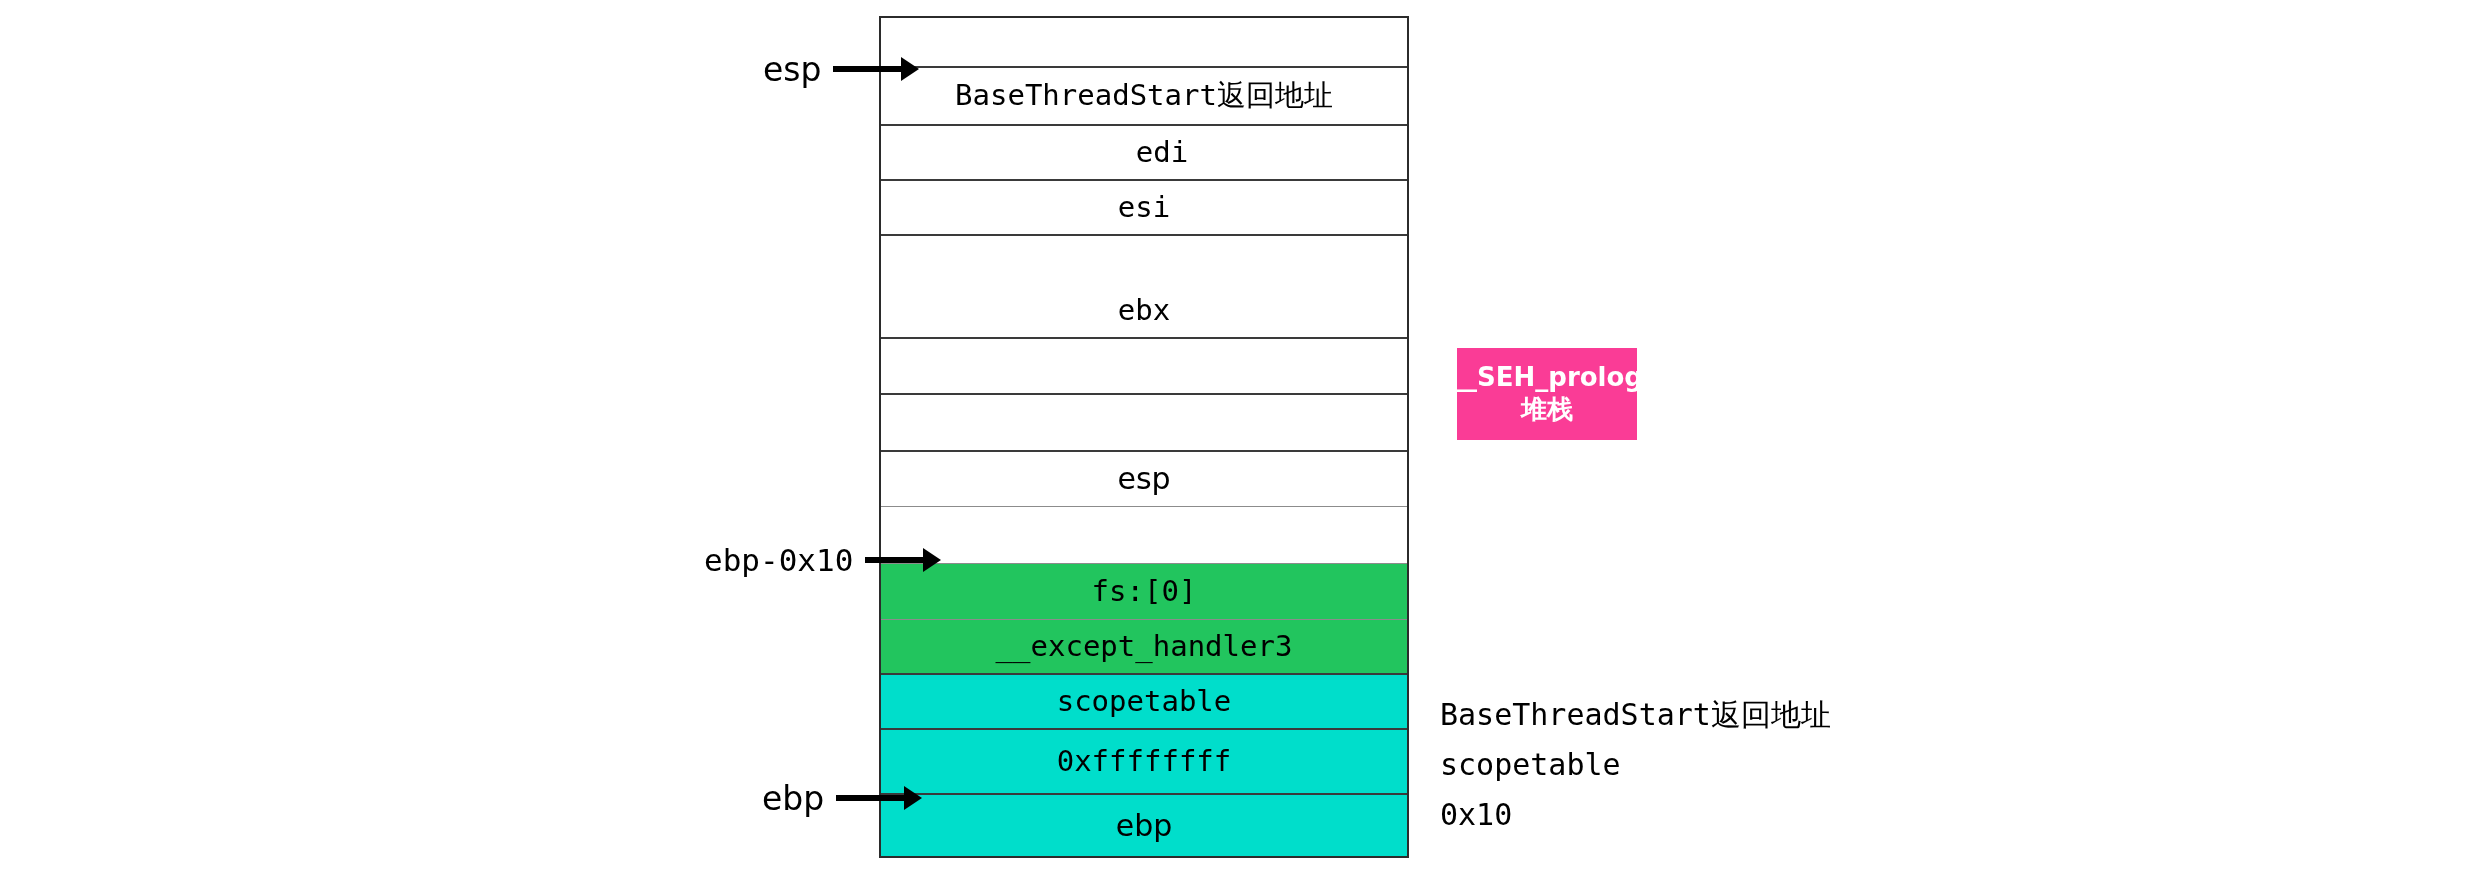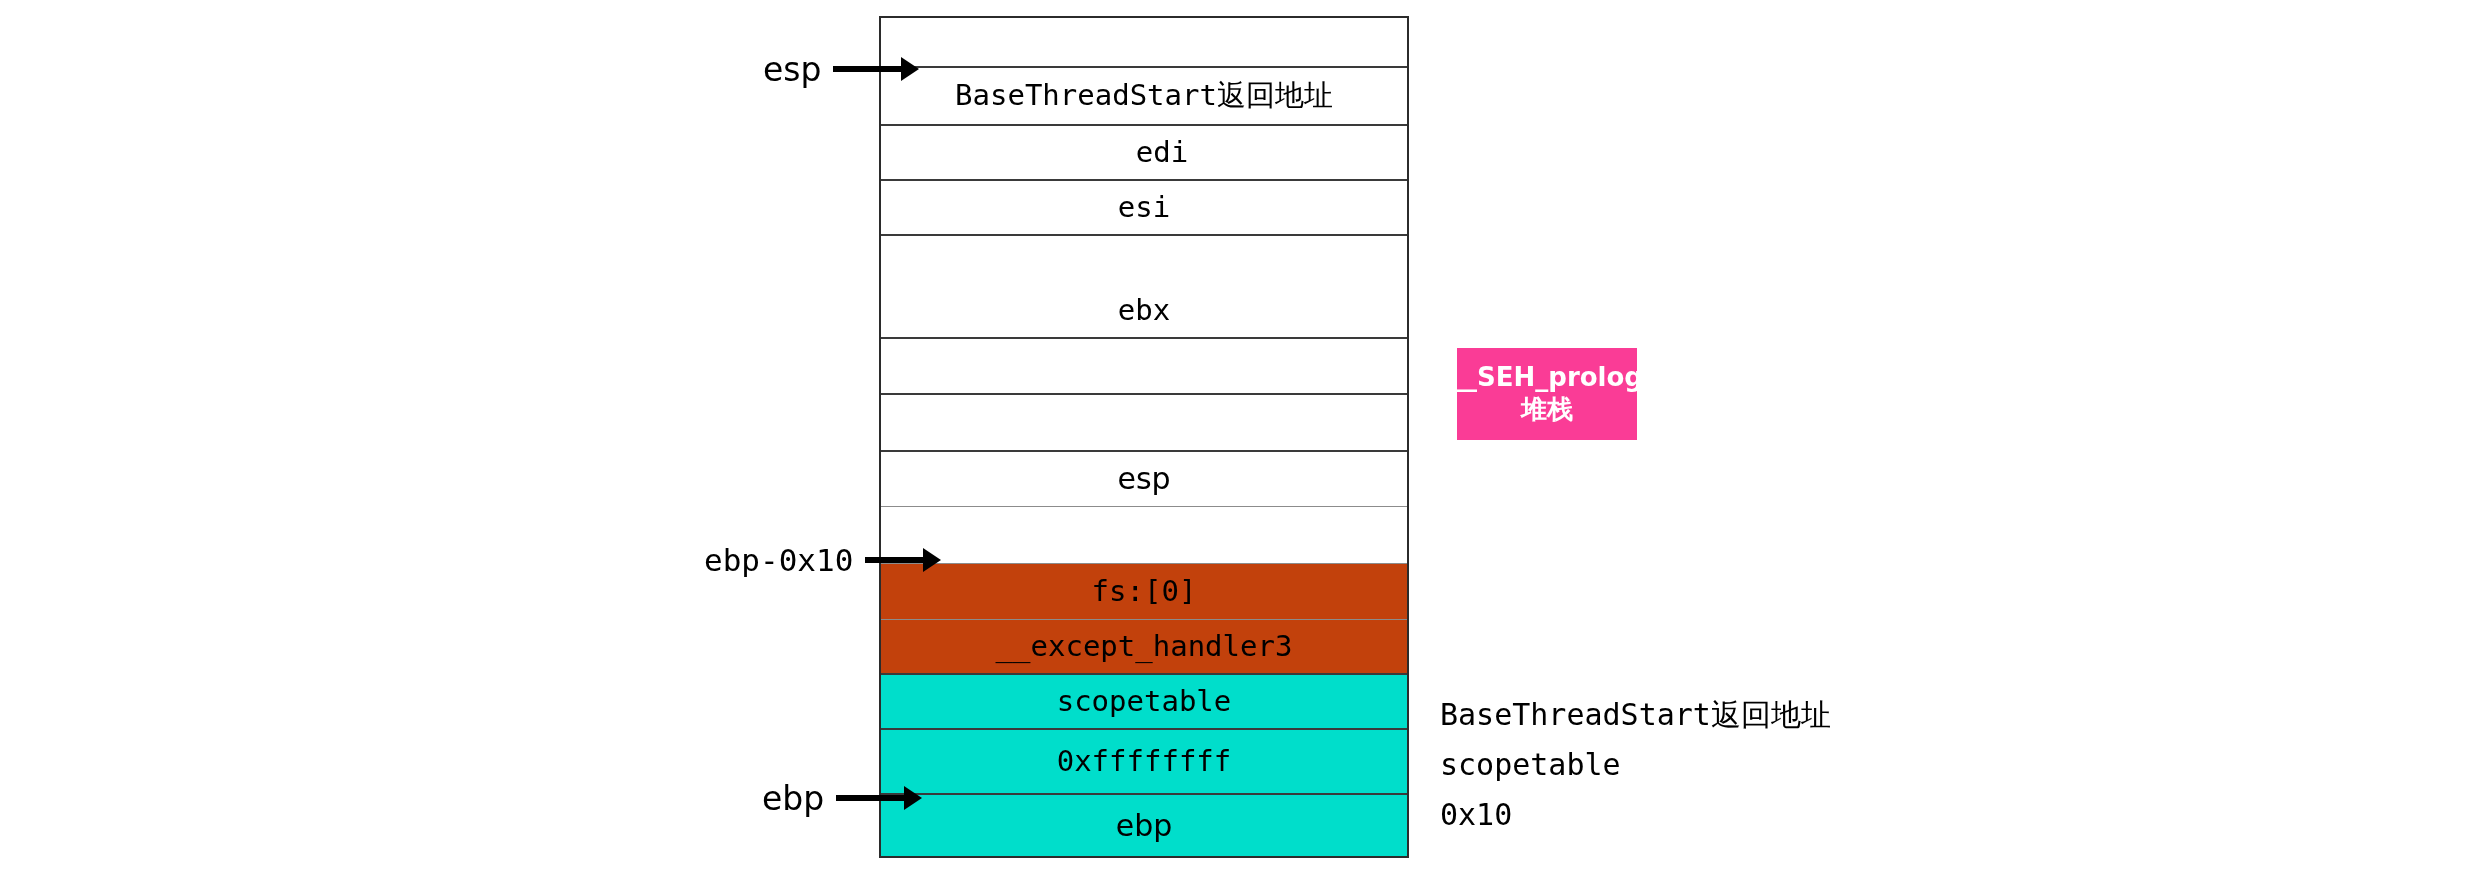--- a/index.html
+++ b/index.html
@@ -55,21 +55,21 @@
     line-height: 1;
     white-space: nowrap;
   }
   .stack-row.sans .cell-text {
     font-family: "DejaVu Sans", sans-serif;
     font-size: 30px;
   }
   .stack-row.thin-border {
     border-bottom: 1.5px solid #8c8c8c;
   }
-  .stack-row.green { background: #c2410c; }
+  .stack-row.green { background: #22c55e; }
   .stack-row.cyan  { background: #00DECB; }
 
   
   .ptr {
     position: absolute;
     display: flex;
     align-items: center;
     height: 40px;
   }
   .ptr .ptr-label {

